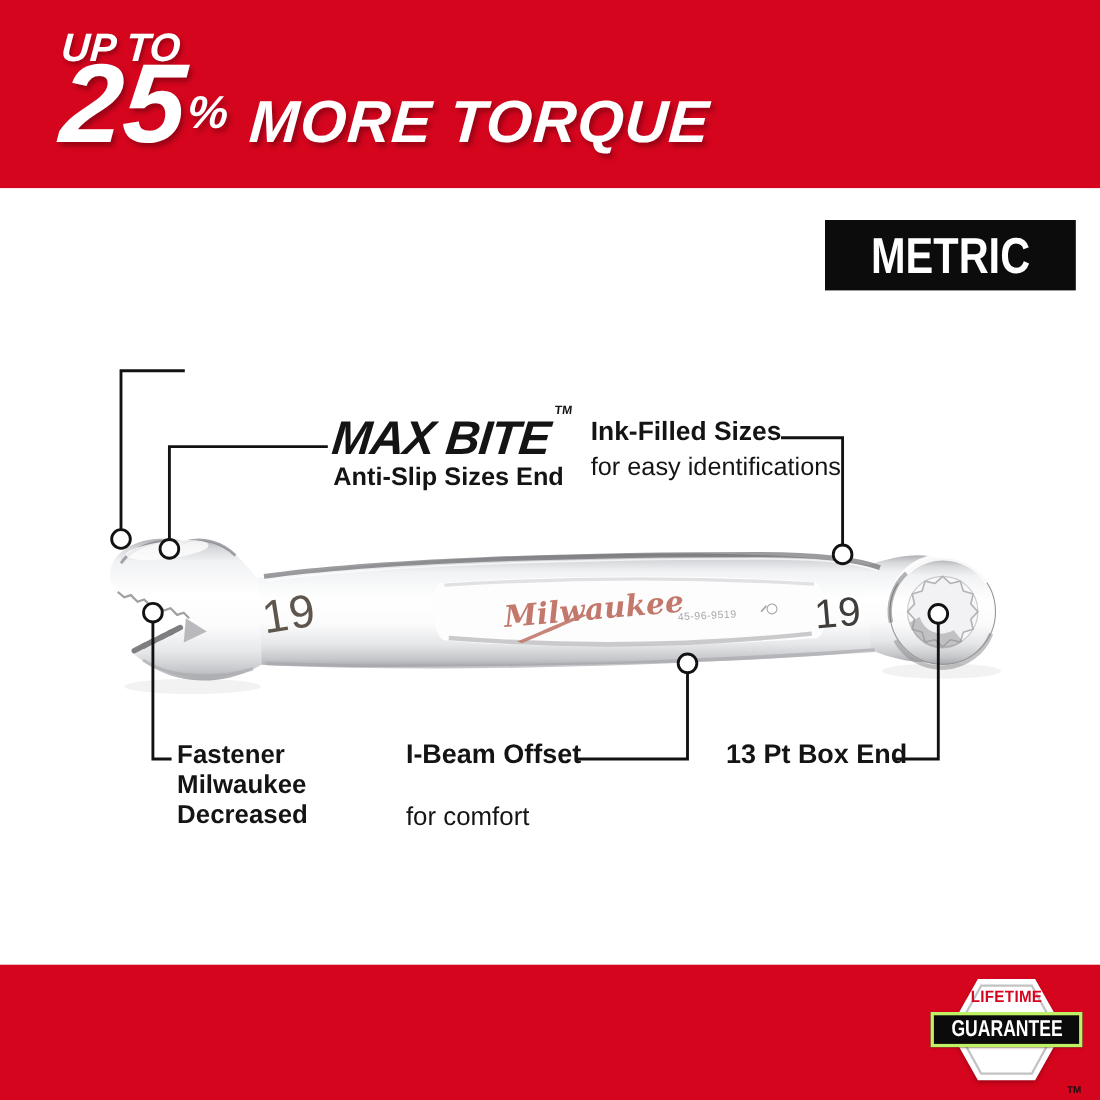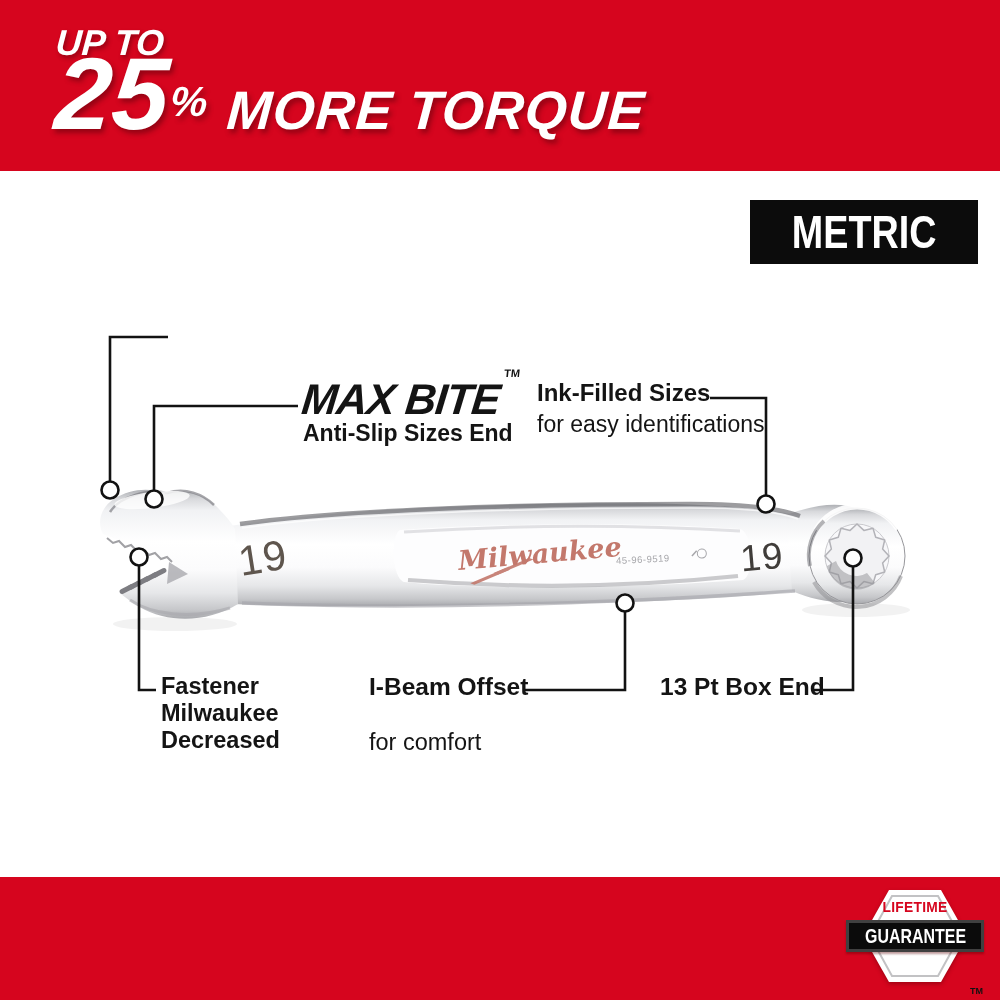--- a/index.html
+++ b/index.html
@@ -48,21 +48,21 @@
   
   .bottom-banner{position:absolute;left:0;top:877px;width:1000px;height:123px;background:#d6051e;}
   .badge{position:absolute;left:853px;top:7px;width:124px;height:104px;}
   .badge svg{position:absolute;left:0;top:0;filter:drop-shadow(0 2px 2px rgba(90,0,6,.45));}
   .badge .lifetime{
     position:absolute;left:0;top:14px;width:100%;text-align:center;color:#d6051e;
     font-weight:bold;font-size:15px;letter-spacing:.3px;transform:scaleX(.92);
   }
   .badge .band{
     position:absolute;left:-7px;top:36px;width:132px;height:26px;background:#0b0b0b;
-    border:3px solid #404040;display:flex;align-items:center;justify-content:center;
+    border:3px solid #bef264;display:flex;align-items:center;justify-content:center;
     box-shadow:0 2px 2px rgba(90,0,6,.4);
   }
   .badge .band span{color:#ffffff;font-weight:bold;font-size:21px;transform:scaleX(.76);letter-spacing:0;}
   .badge .tm{position:absolute;right:-6px;bottom:-8px;font-size:9px;font-weight:bold;color:#111111;}
 </style>
 </head>
 <body>
 
 <div id="stage">
 

